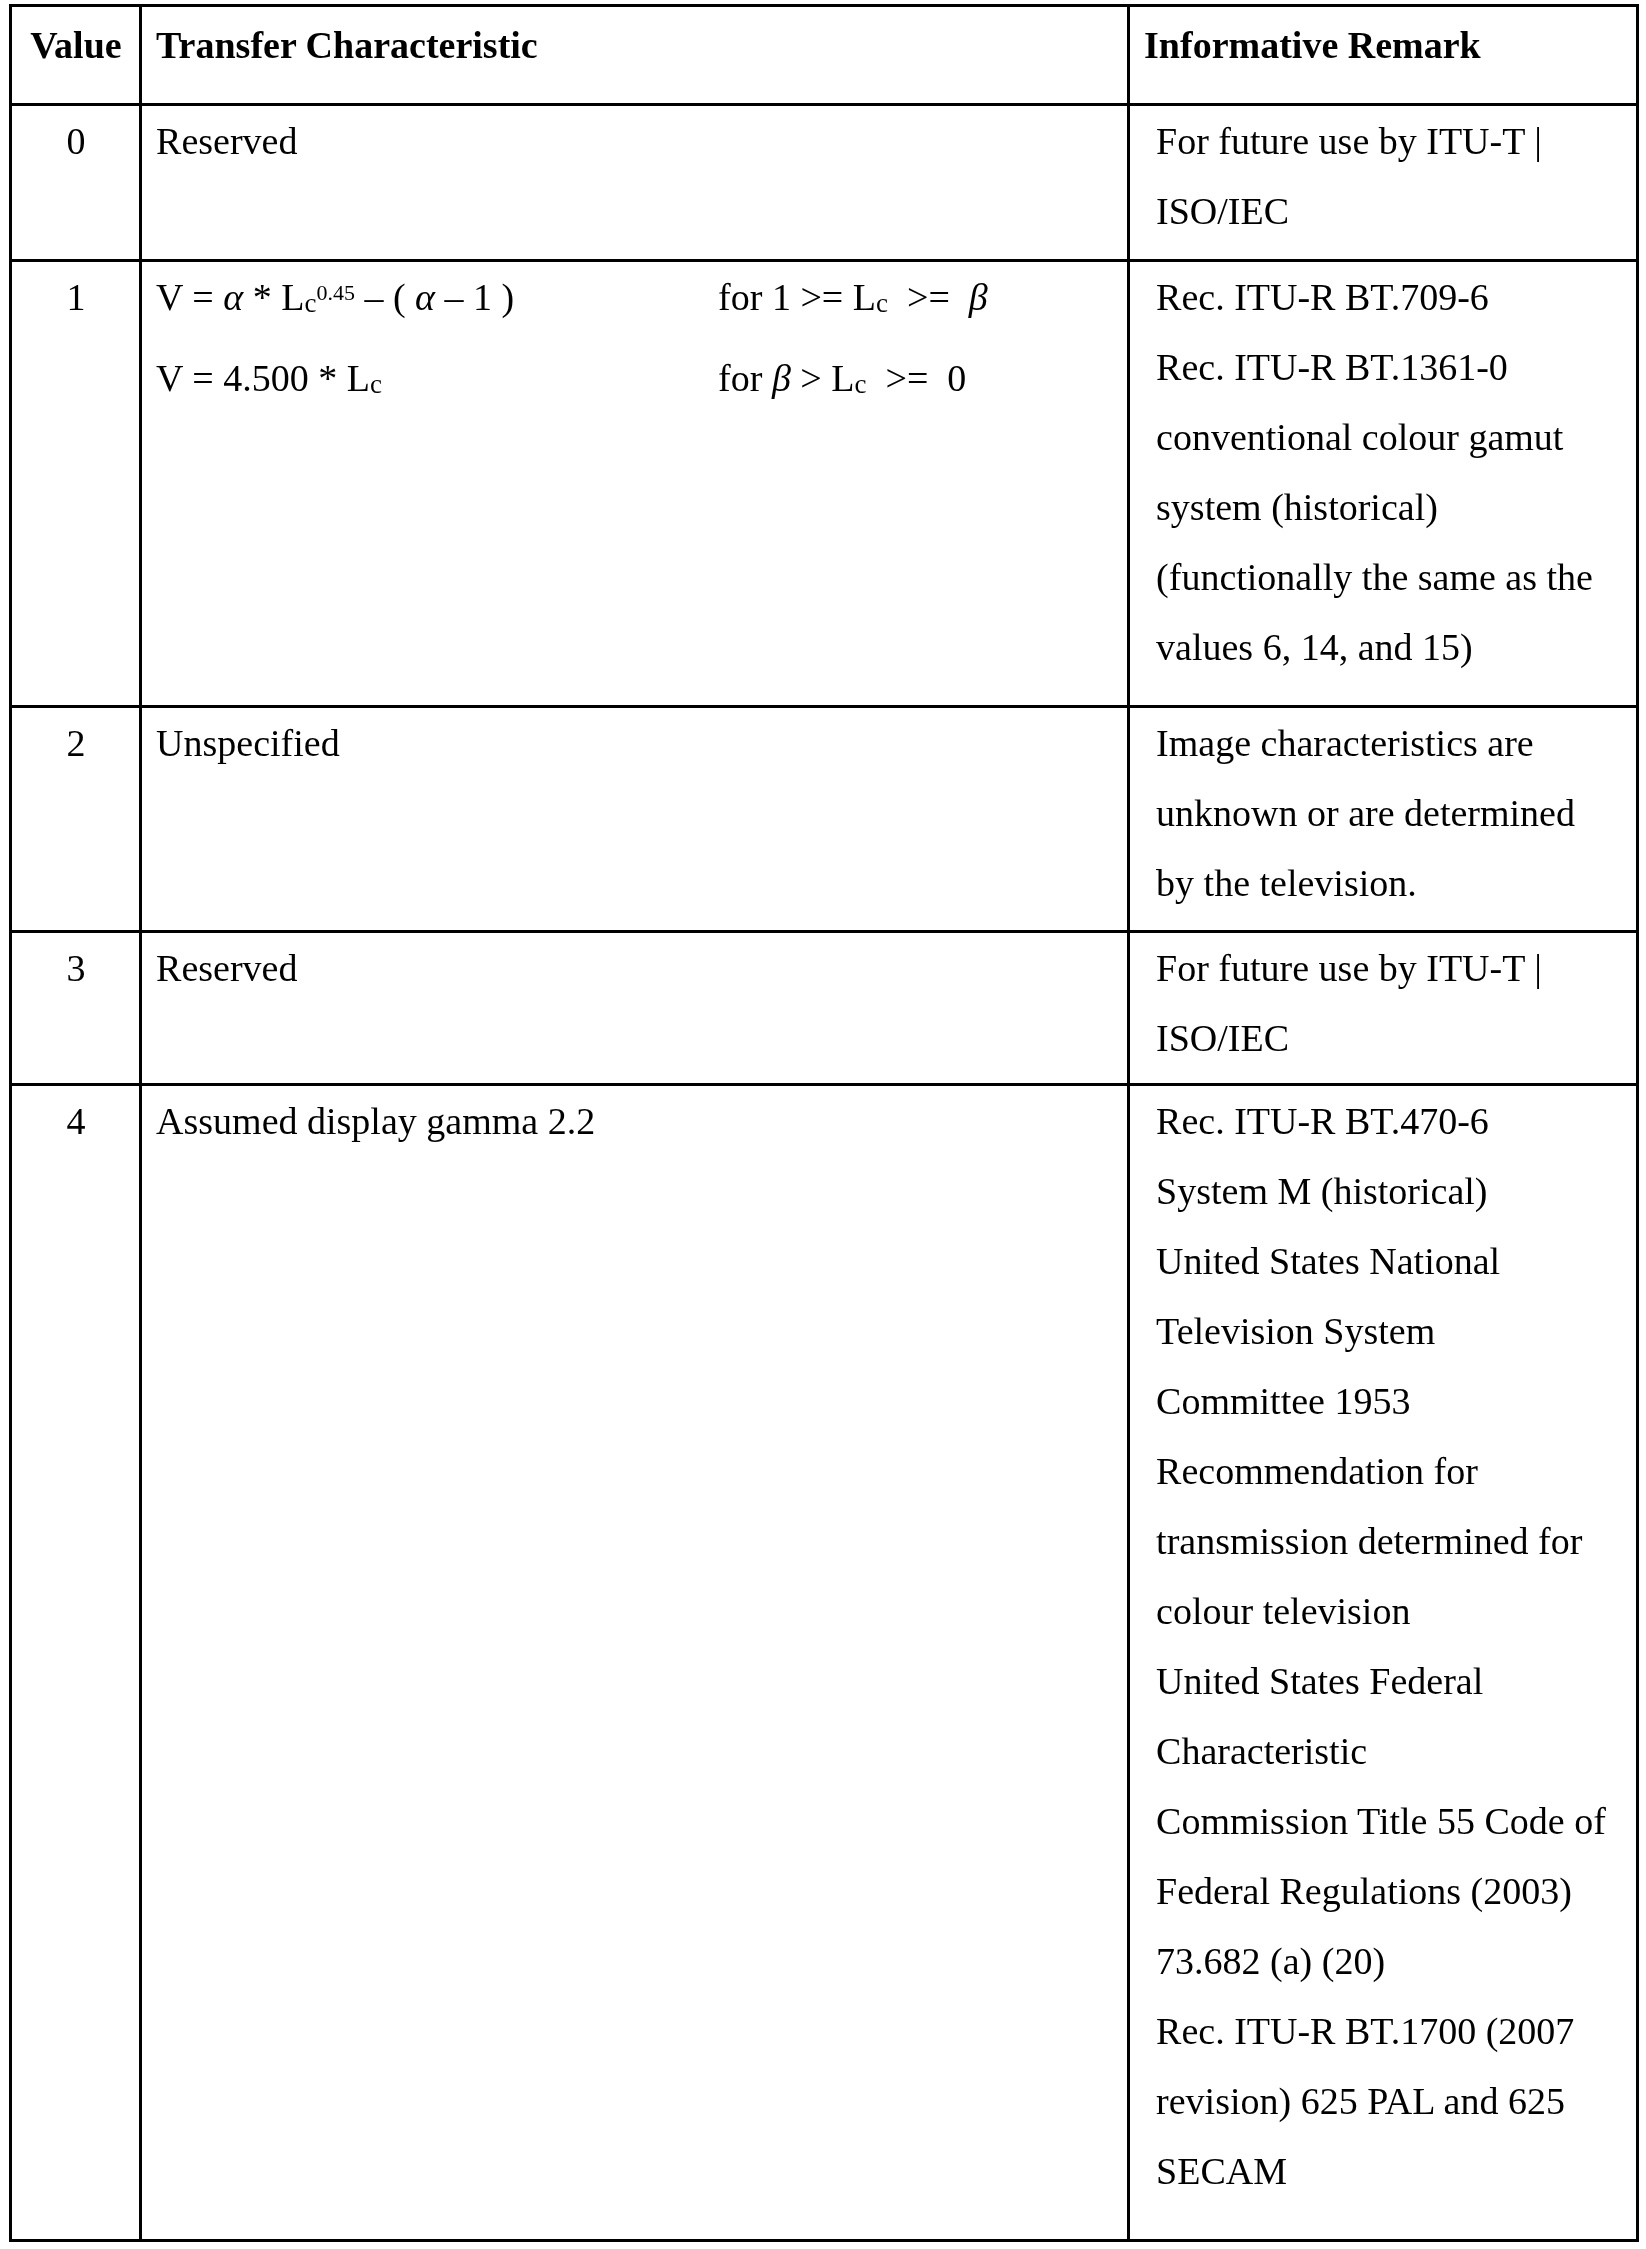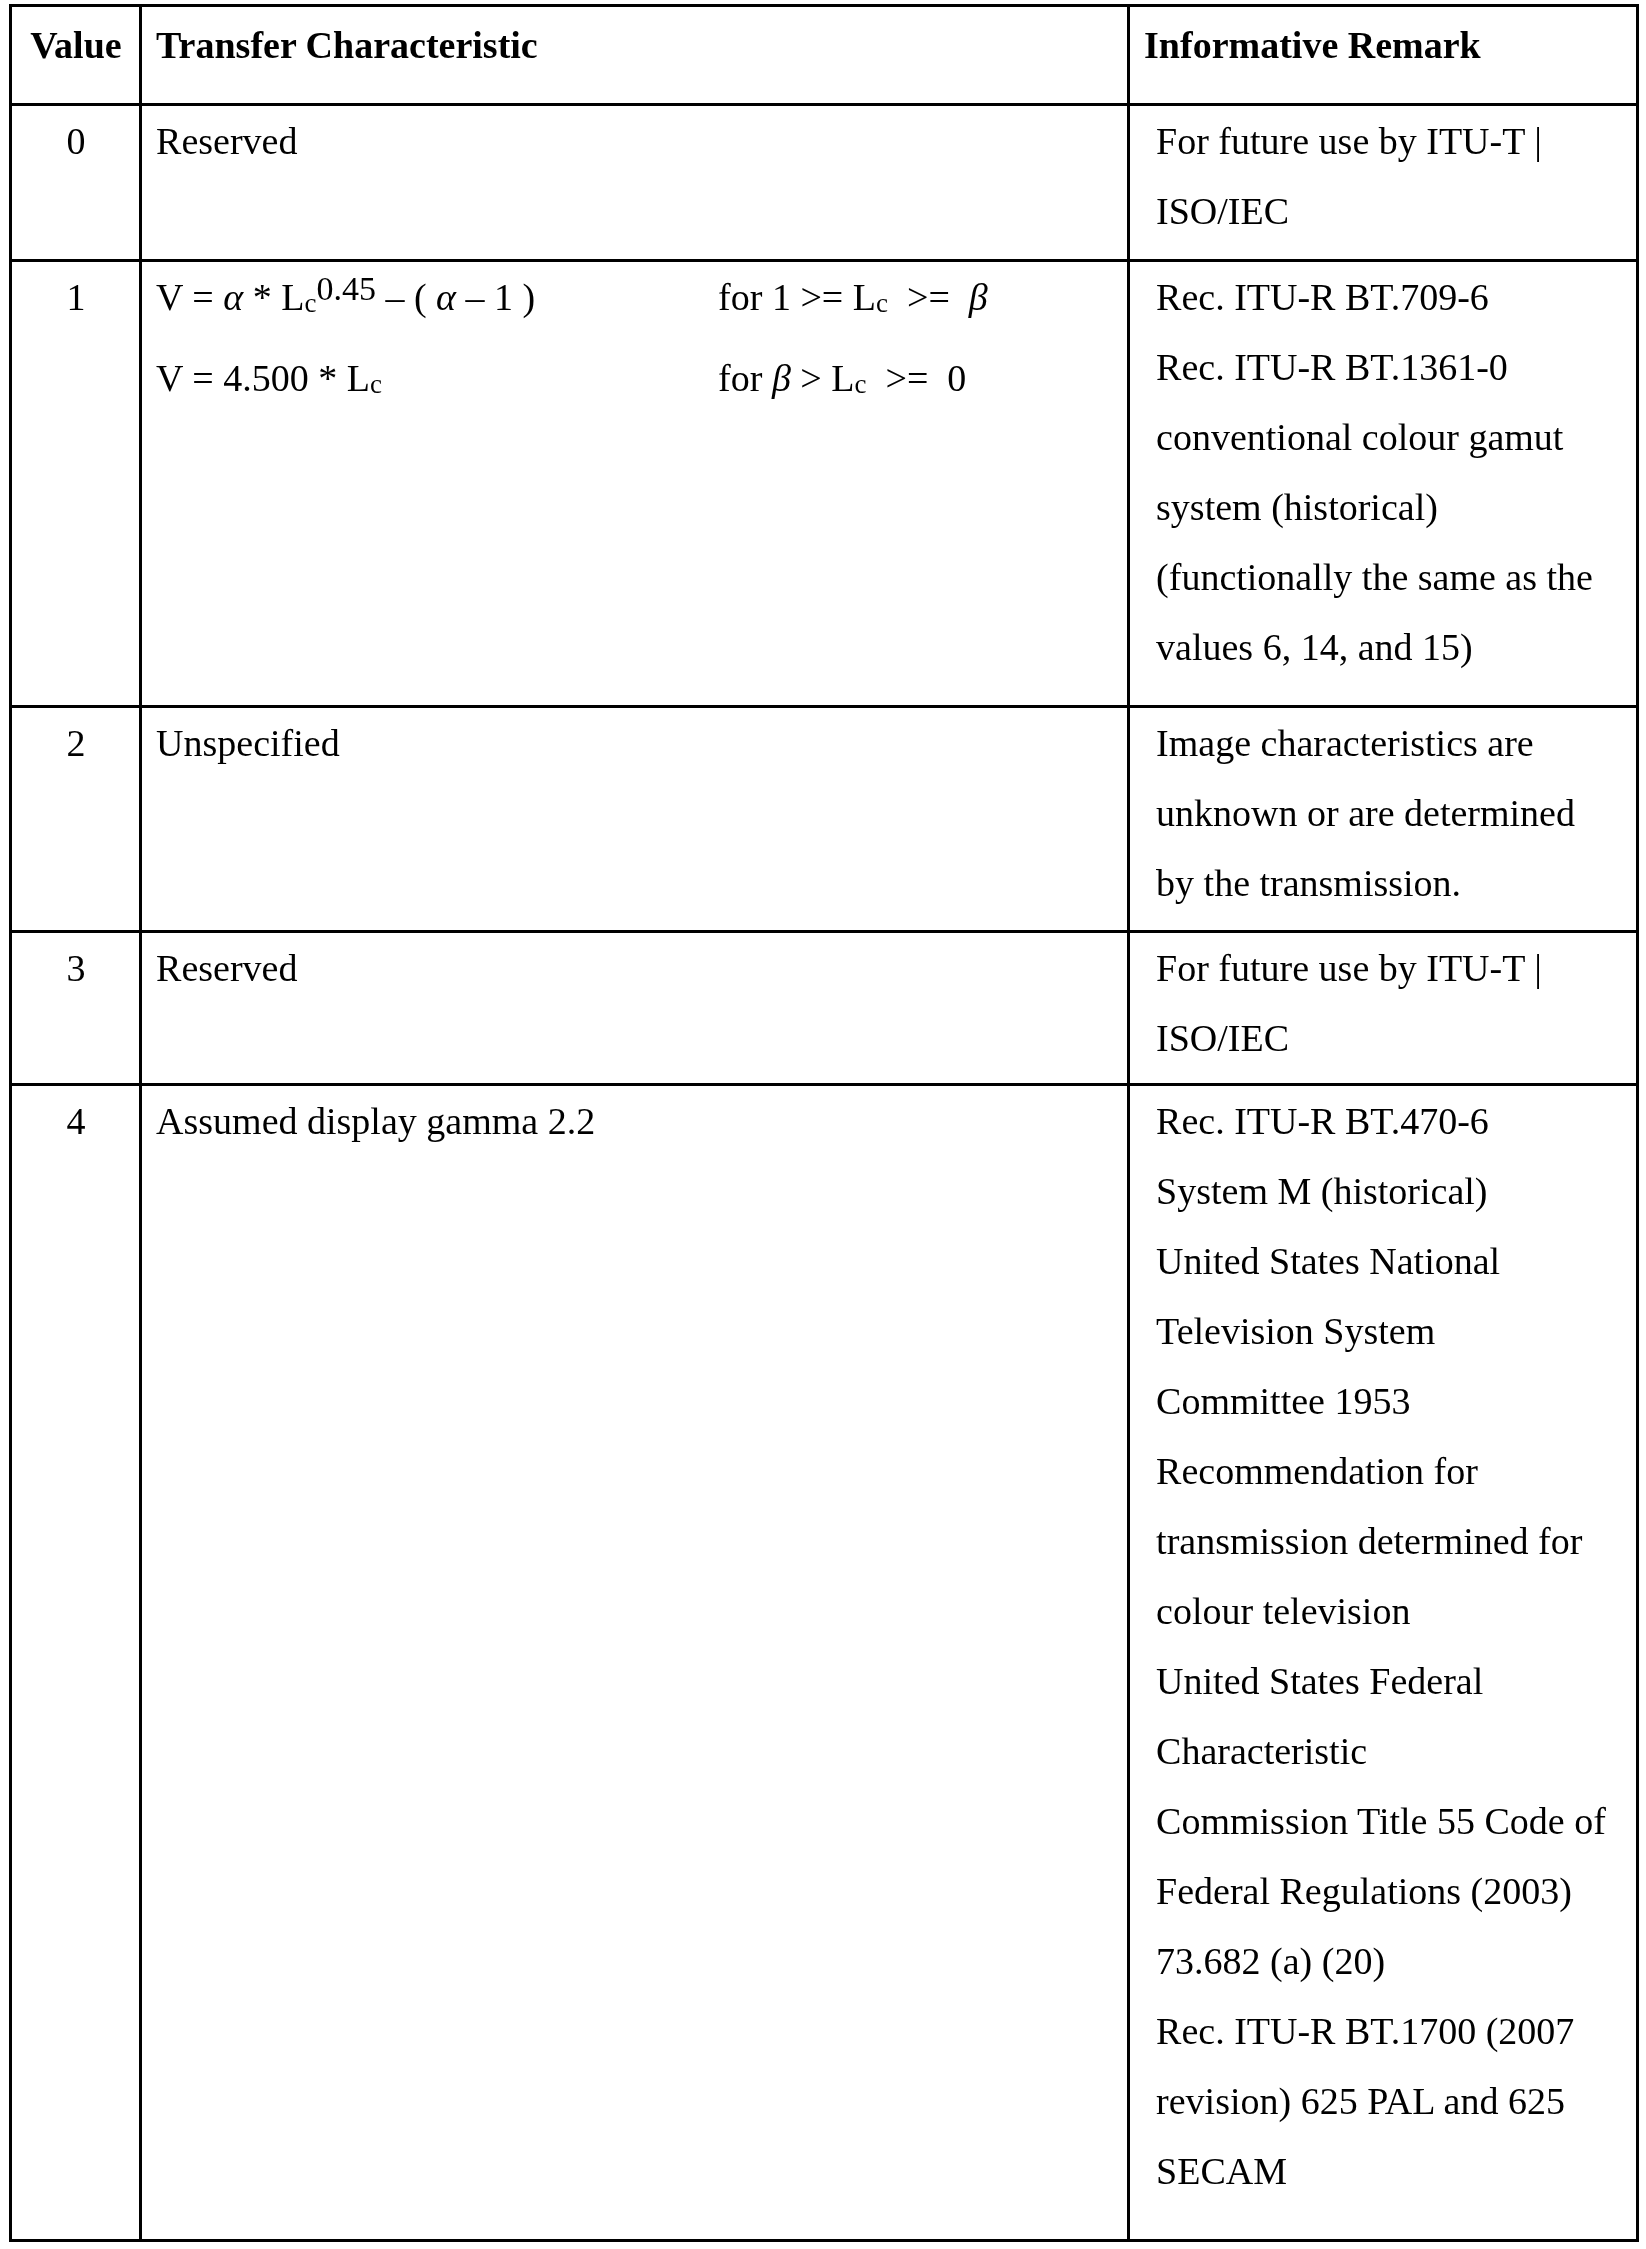--- a/index.html
+++ b/index.html
@@ -56,21 +56,21 @@
       position: relative;
       white-space: nowrap;
       height: 81px;
       line-height: 81px;
     }
     .formula-line:first-child { margin-top: -5.1px; }
     .formula-expr { position: absolute; left: 0; top: 0; }
     .formula-cond { position: absolute; left: 562px; top: 0; text-align: right; }
     .greek { font-style: italic; }
     .sub-c { font-size: 27px; position: relative; top: 1.7px; }
-    .sup { font-size: 34px; position: relative; top: -10.3px; }
+    .sup { font-size: 22px; position: relative; top: -10.3px; }
   </style>
 </head>
 <body>
 
 <table class="tbl">
   <colgroup>
     <col class="col-value">
     <col class="col-tc">
     <col class="col-rem">
   </colgroup>
@@ -113,21 +113,21 @@
         <span class="line">values 6, 14, and 15)</span>
       </td>
     </tr>
 
     <tr class="h-2">
       <td class="value-cell">2</td>
       <td>Unspecified</td>
       <td>
         <span class="line">Image characteristics are</span>
         <span class="line">unknown or are determined</span>
-        <span class="line">by the transmission.</span>
+        <span class="line">by the television.</span>
       </td>
     </tr>
 
     <tr class="h-3">
       <td class="value-cell">3</td>
       <td>Reserved</td>
       <td>
         <span class="line">For future use by ITU-T |</span>
         <span class="line">ISO/IEC</span>
       </td>

